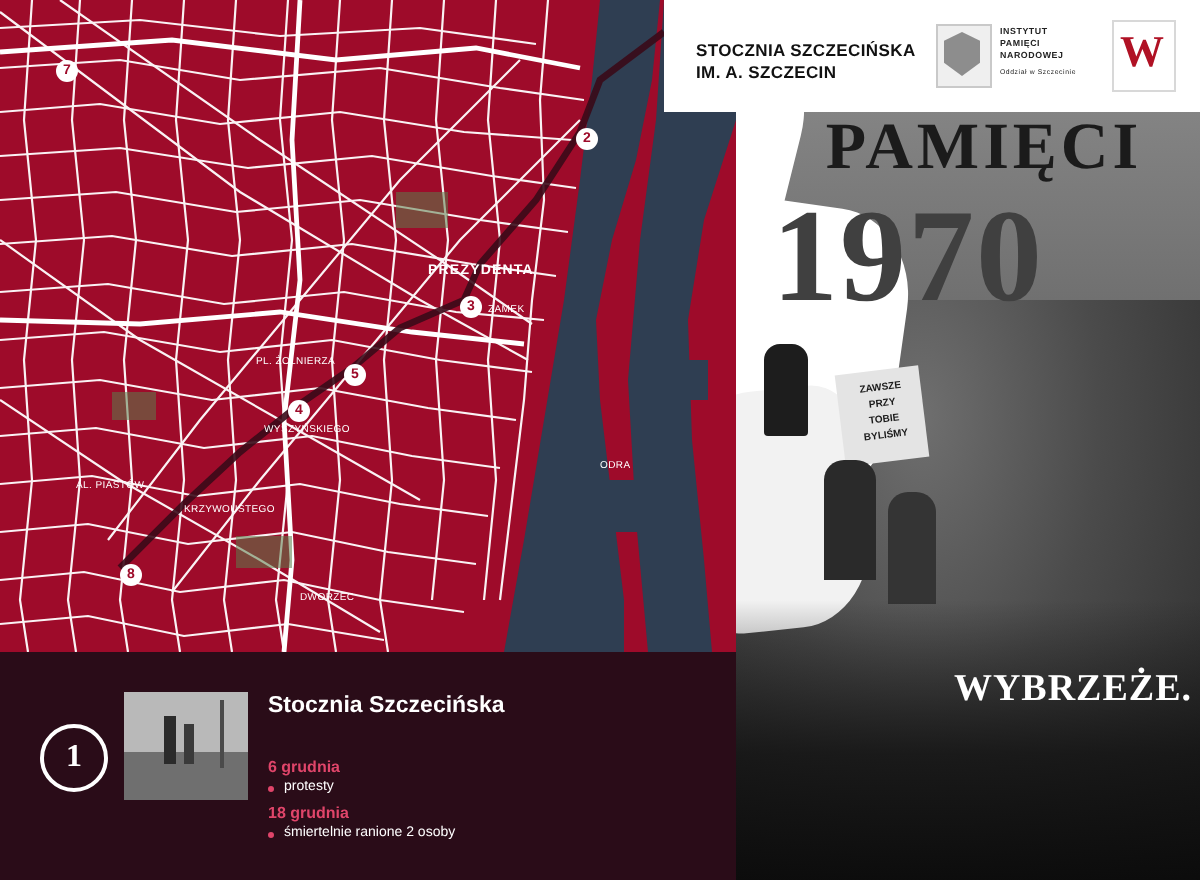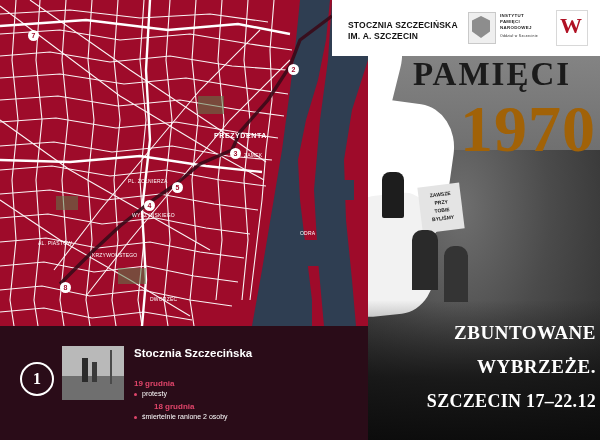--- a/index.html
+++ b/index.html
@@ -106,26 +106,26 @@
     font-size: 33px;
     font-weight: bold;
     letter-spacing: 2px;
     font-family: "Liberation Serif", serif;
     text-align: center;
   }
   #title-1970 {
     position: absolute;
     left: 386px; top: 96px;
     width: 210px;
-    color: #a16207;
+    color: #404040;
     font-size: 66px;
     font-weight: bold;
     letter-spacing: 1px;
     font-family: "Liberation Serif", serif;
-    text-align: right;
+    text-align: left;
     line-height: 66px;
   }
   #slogan {
     position: absolute;
     left: 380px; top: 322px;
     width: 216px;
     text-align: right;
     color: #ffffff;
     font-weight: bold;
     font-family: "Liberation Serif", serif;
@@ -325,47 +325,45 @@
   <div class="logo-text" style="left:500px;top:25px;">NARODOWEJ</div>
   <div class="logo-text" style="left:500px;top:33px;font-size:3.4px;font-weight:normal;">Oddział w Szczecinie</div>
 
   <div style="position:absolute;left:556px;top:10px;width:30px;height:34px;background:#ffffff;border:1px solid #d8d8d8;"></div>
   <div style="position:absolute;left:556px;top:13px;width:30px;text-align:center;color:#b01124;font-size:22px;font-weight:bold;font-family:'Liberation Serif',serif;">W</div>
 
   <div id="title-grudzien">PAMIĘCI</div>
   <div id="title-1970">1970</div>
 
   <div id="slogan">
-    <span class="l1">ZBUNTOWANE</span>
     <span class="l2">WYBRZEŻE.</span>
-    <span class="l3">SZCZECIN 17–22.12</span>
   </div>
 
   <div id="bottom-bar"></div>
 
   <div id="marker-circle">1</div>
 
   <div id="thumb">
     <div class="sky"></div>
     <div class="ground"></div>
     <div class="fig"></div>
     <div class="fig2"></div>
     <div class="pole"></div>
   </div>
 
   <div id="event-title">
     <span>Stocznia Szczecińska</span><br>
   </div>
 
   <div id="event-list">
-    <div class="ev-date">19 grudnia</div>
+    <div class="ev-date">6 grudnia</div>
     <div class="ev-item">
       <span class="dot"></span>
       <span>protesty</span>
     </div>
-    <div class="ev-date" style="margin-top:2px;margin-left:20px;">18 grudnia</div>
+    <div class="ev-date" style="margin-top:2px;">18 grudnia</div>
     <div class="ev-item">
       <span class="dot"></span>
       <span>śmiertelnie ranione 2 osoby</span>
     </div>
   </div>
 
 </div>
 
 </body></html>

